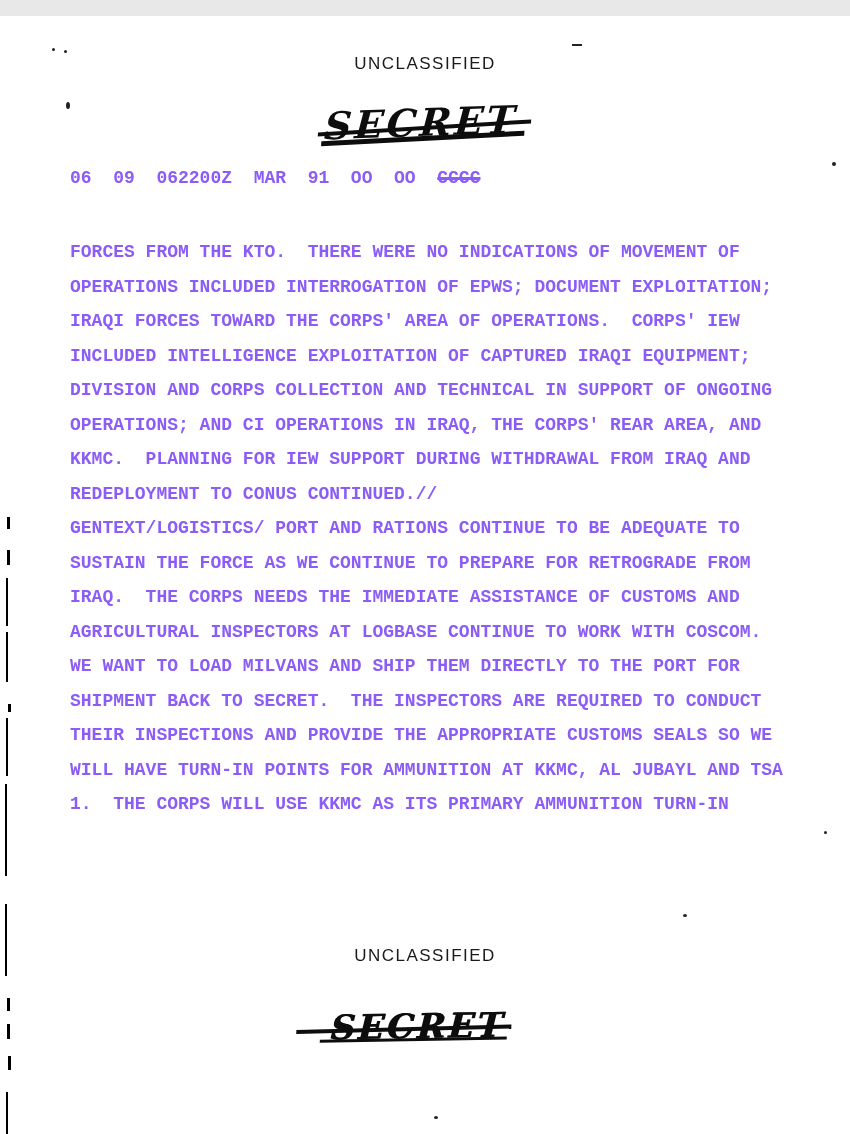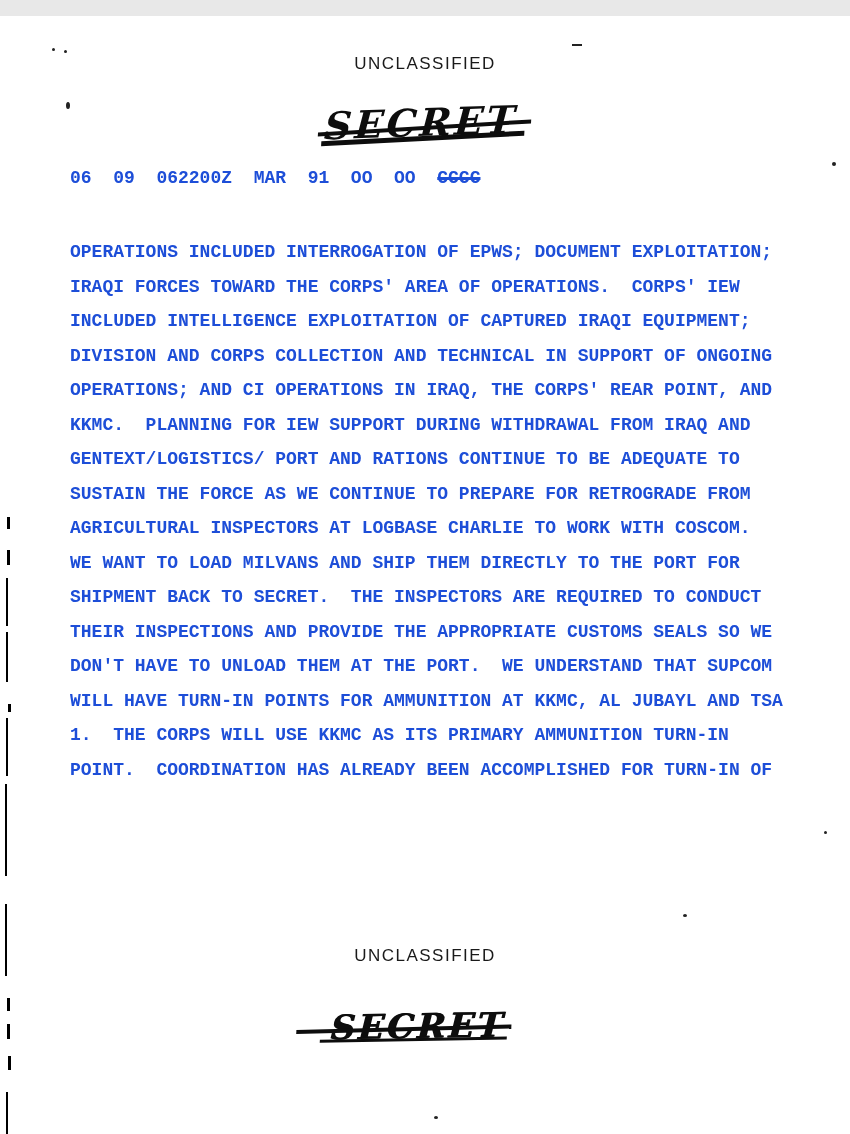--- a/index.html
+++ b/index.html
@@ -61,21 +61,21 @@
   }
   .stamp.top .strike.mid  { left: -6px;  right: -14px; top: 58%; transform: rotate(-1.5deg); }
   .stamp.top .strike.base { left: -2px;  right: -8px;  bottom: 4px; height: 5px; transform: rotate(-1deg); }
   .stamp.bottom .strike.mid  { left: -34px; right: -6px; top: 52%; transform: rotate(-0.5deg); }
   .stamp.bottom .strike.base { left: -10px; right: -2px; bottom: 5px; height: 3px; }
 
   
   .mono {
     font-family: "Liberation Mono", "DejaVu Sans Mono", monospace;
     font-weight: 600;
-    color: #1d4ed8;
+    color: #8b5cf6;
   }
   .header-line {
     position: absolute;
     left: 70px;
     top: 152px;
     font-size: 18px;
     white-space: pre;
   }
   .header-line .struck {
     font-weight: 700;
@@ -114,36 +114,37 @@
 
   <div class="stamp top">
     <span>SECRET</span>
     <span class="strike mid"></span>
     <span class="strike base"></span>
   </div>
 
   <div class="header-line mono"><span>06  09  062200Z  MAR  91  OO  OO  </span><span class="struck">CCCC</span></div>
 
   <div class="body-block mono">
+    <div class="line">FORCES FROM THE KTO.  THERE WERE NO INDICATIONS OF MOVEMENT OF</div>
     <div class="line">OPERATIONS INCLUDED INTERROGATION OF EPWS; DOCUMENT EXPLOITATION;</div>
     <div class="line">IRAQI FORCES TOWARD THE CORPS' AREA OF OPERATIONS.  CORPS' IEW</div>
     <div class="line">INCLUDED INTELLIGENCE EXPLOITATION OF CAPTURED IRAQI EQUIPMENT;</div>
     <div class="line">DIVISION AND CORPS COLLECTION AND TECHNICAL IN SUPPORT OF ONGOING</div>
-    <div class="line">OPERATIONS; AND CI OPERATIONS IN IRAQ, THE CORPS' REAR POINT, AND</div>
+    <div class="line">OPERATIONS; AND CI OPERATIONS IN IRAQ, THE CORPS' REAR AREA, AND</div>
     <div class="line">KKMC.  PLANNING FOR IEW SUPPORT DURING WITHDRAWAL FROM IRAQ AND</div>
+    <div class="line">REDEPLOYMENT TO CONUS CONTINUED.//</div>
     <div class="line">GENTEXT/LOGISTICS/ PORT AND RATIONS CONTINUE TO BE ADEQUATE TO</div>
     <div class="line">SUSTAIN THE FORCE AS WE CONTINUE TO PREPARE FOR RETROGRADE FROM</div>
-    <div class="line">AGRICULTURAL INSPECTORS AT LOGBASE CHARLIE TO WORK WITH COSCOM.</div>
+    <div class="line">IRAQ.  THE CORPS NEEDS THE IMMEDIATE ASSISTANCE OF CUSTOMS AND</div>
+    <div class="line">AGRICULTURAL INSPECTORS AT LOGBASE CONTINUE TO WORK WITH COSCOM.</div>
     <div class="line">WE WANT TO LOAD MILVANS AND SHIP THEM DIRECTLY TO THE PORT FOR</div>
     <div class="line">SHIPMENT BACK TO SECRET.  THE INSPECTORS ARE REQUIRED TO CONDUCT</div>
     <div class="line">THEIR INSPECTIONS AND PROVIDE THE APPROPRIATE CUSTOMS SEALS SO WE</div>
-    <div class="line">DON'T HAVE TO UNLOAD THEM AT THE PORT.  WE UNDERSTAND THAT SUPCOM</div>
     <div class="line">WILL HAVE TURN-IN POINTS FOR AMMUNITION AT KKMC, AL JUBAYL AND TSA</div>
     <div class="line">1.  THE CORPS WILL USE KKMC AS ITS PRIMARY AMMUNITION TURN-IN</div>
-    <div class="line">POINT.  COORDINATION HAS ALREADY BEEN ACCOMPLISHED FOR TURN-IN OF</div>
   </div>
 
   <div class="classification bottom">UNCLASSIFIED</div>
 
   <div class="stamp bottom">
     <span>SECRET</span>
     <span class="strike mid"></span>
     <span class="strike base"></span>
   </div>
 

